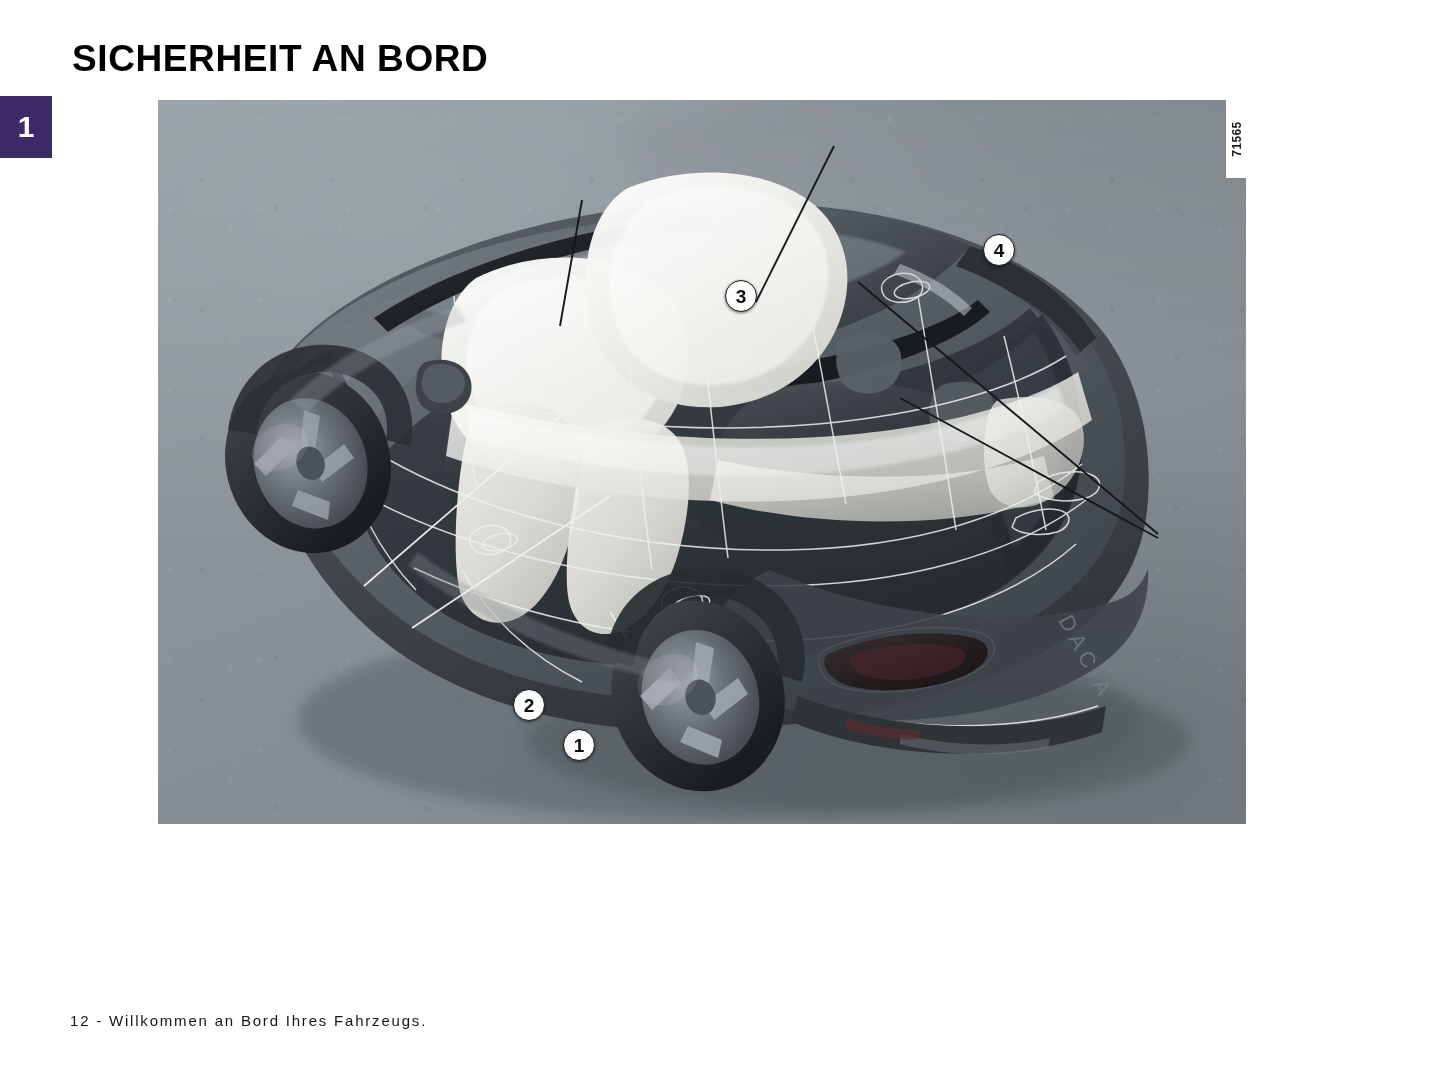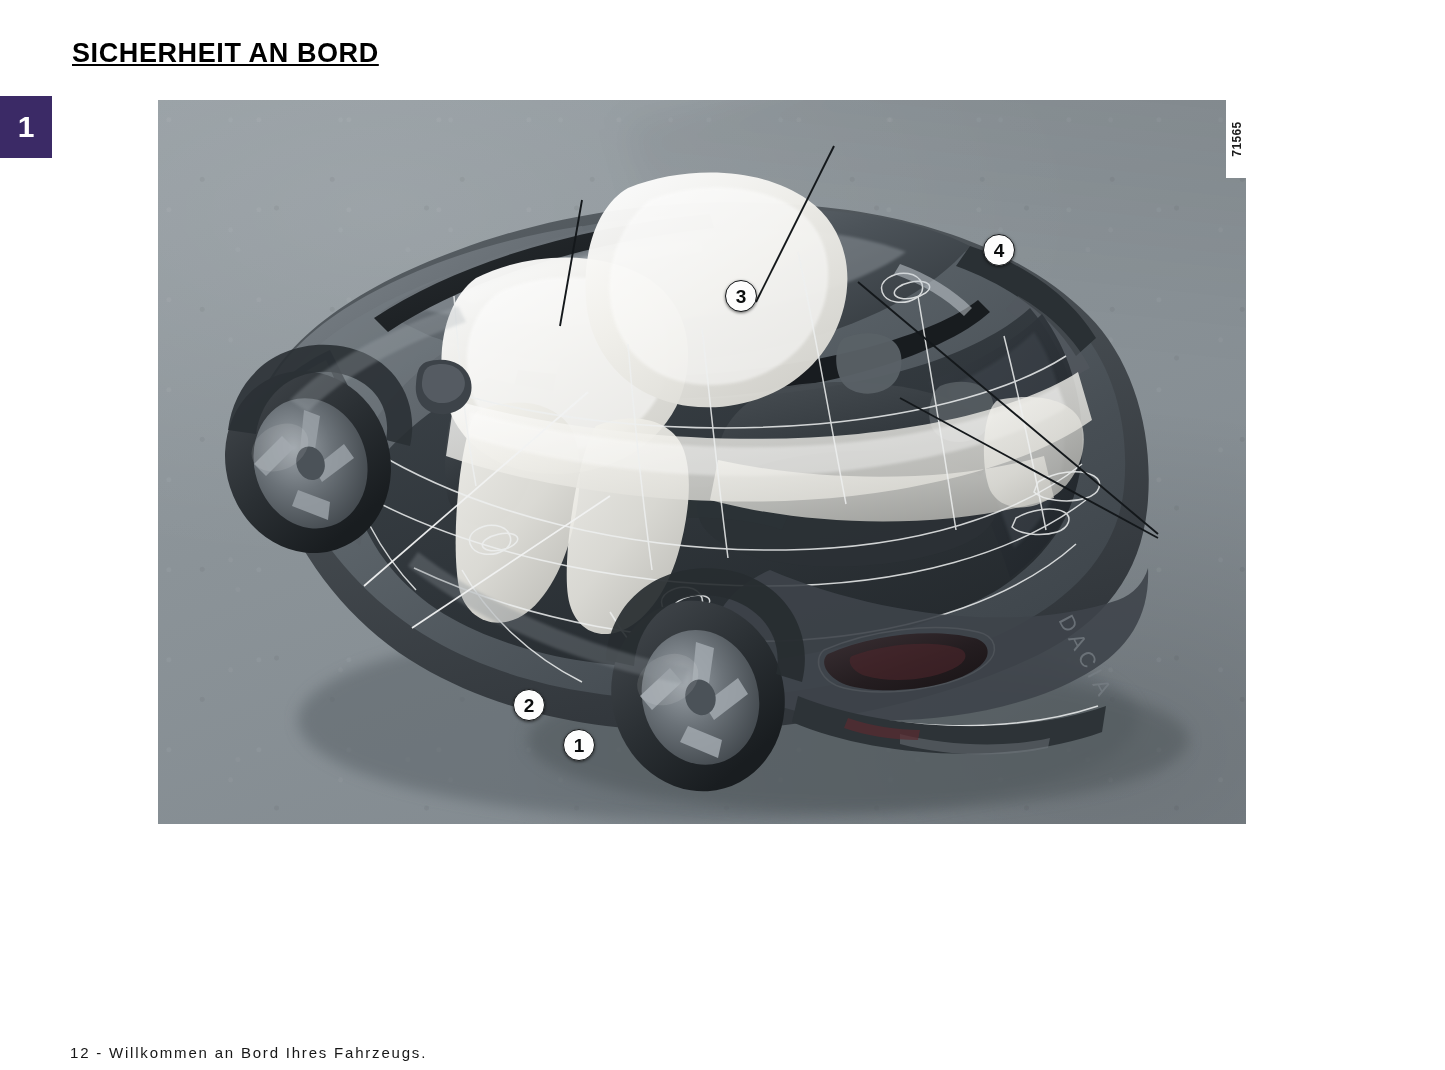--- a/index.html
+++ b/index.html
@@ -13,26 +13,25 @@
     position: relative;
     font-family: "Liberation Sans", sans-serif;
     overflow: hidden;
   }
 
   
   .page-title {
     position: absolute;
     left: 72px;
     top: 38px;
-    font-size: 27px;
+    font-size: 37px;
     font-weight: bold;
     letter-spacing: 0.6px;
     color: #000000;
     white-space: nowrap;
-    text-decoration: underline;
   }
 
   
   .chapter-tab {
     position: absolute;
     left: 0px;
     top: 96px;
     width: 52px;
     height: 62px;
     background: #3b2a66;
@@ -131,21 +130,21 @@
     font-size: 19px;
     font-weight: bold;
     color: #0b0d0e;
     line-height: 1;
   }
 
   
   .footer {
     position: absolute;
     left: 70px;
-    top: 1044px;
+    top: 1012px;
     font-size: 15px;
     letter-spacing: 1.8px;
     color: #171717;
     white-space: nowrap;
   }
 </style>
 </head>
 <body>
 
 <div class="page-title">SICHERHEIT AN BORD</div>

